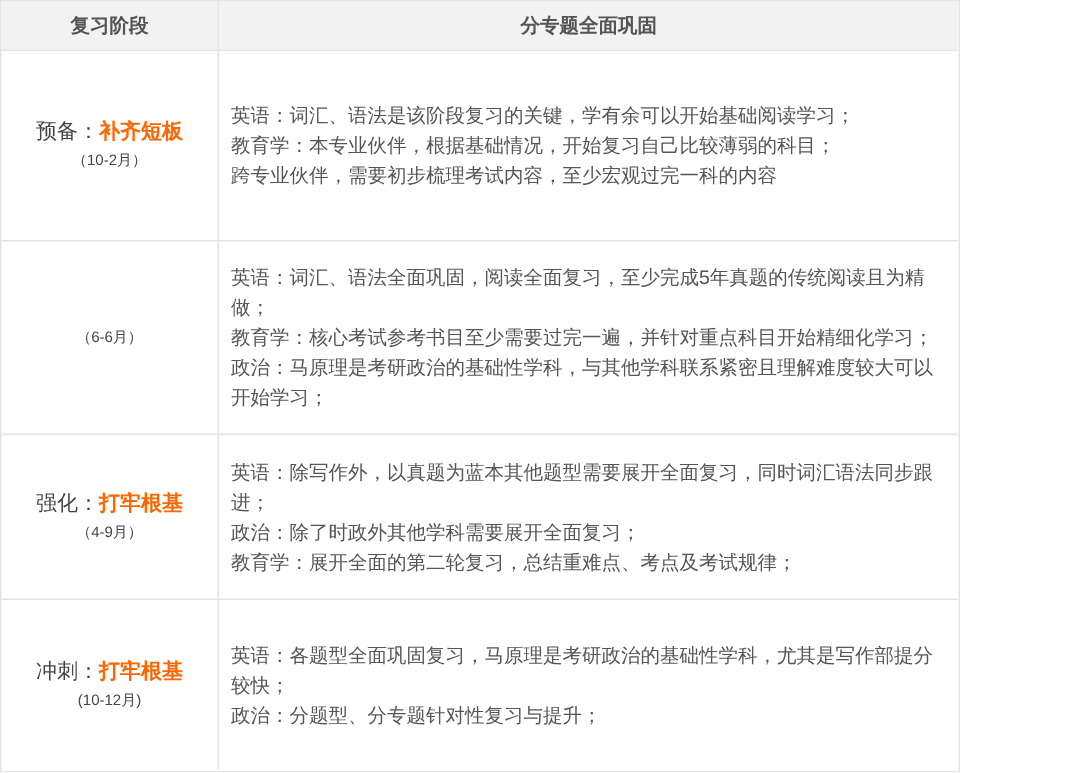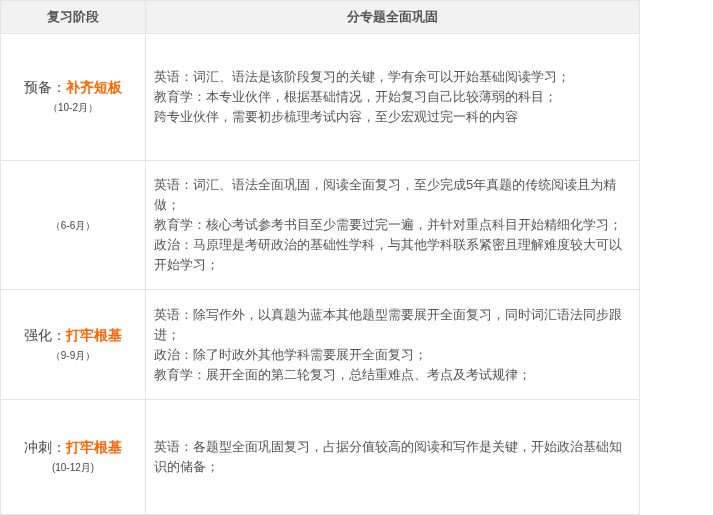--- a/index.html
+++ b/index.html
@@ -108,32 +108,33 @@
     <div class="cell col-content">
           <div class="content-line">英语：词汇、语法全面巩固，阅读全面复习，至少完成5年真题的传统阅读且为精做；</div>
           <div class="content-line">教育学：核心考试参考书目至少需要过完一遍，并针对重点科目开始精细化学习；</div>
           <div class="content-line">政治：马原理是考研政治的基础性学科，与其他学科联系紧密且理解难度较大可以开始学习；</div>
         </div>
   </div>
 
   <div class="trow">
     <div class="cell col-stage">
       <div class="stage-line"><span class="stage-prefix">强化：</span><span class="stage-name">打牢根基</span></div>
-      <div class="stage-period">（9-9月）</div>
+      <div class="stage-period">（4-9月）</div>
     </div>
     <div class="cell col-content">
           <div class="content-line">英语：除写作外，以真题为蓝本其他题型需要展开全面复习，同时词汇语法同步跟进；</div>
           <div class="content-line">政治：除了时政外其他学科需要展开全面复习；</div>
           <div class="content-line">教育学：展开全面的第二轮复习，总结重难点、考点及考试规律；</div>
         </div>
   </div>
 
   <div class="trow">
     <div class="cell col-stage">
       <div class="stage-line"><span class="stage-prefix">冲刺：</span><span class="stage-name">打牢根基</span></div>
       <div class="stage-period">(10-12月)</div>
     </div>
     <div class="cell col-content">
-          <div class="content-line">英语：各题型全面巩固复习，占据分值较高的阅读和写作是关键，开始政治基础知识的储备；</div>
+          <div class="content-line">英语：各题型全面巩固复习，马原理是考研政治的基础性学科，尤其是写作部提分较快；</div>
+          <div class="content-line">政治：分题型、分专题针对性复习与提升；</div>
         </div>
   </div>
 </div>
 </div>
 
 </body></html>

